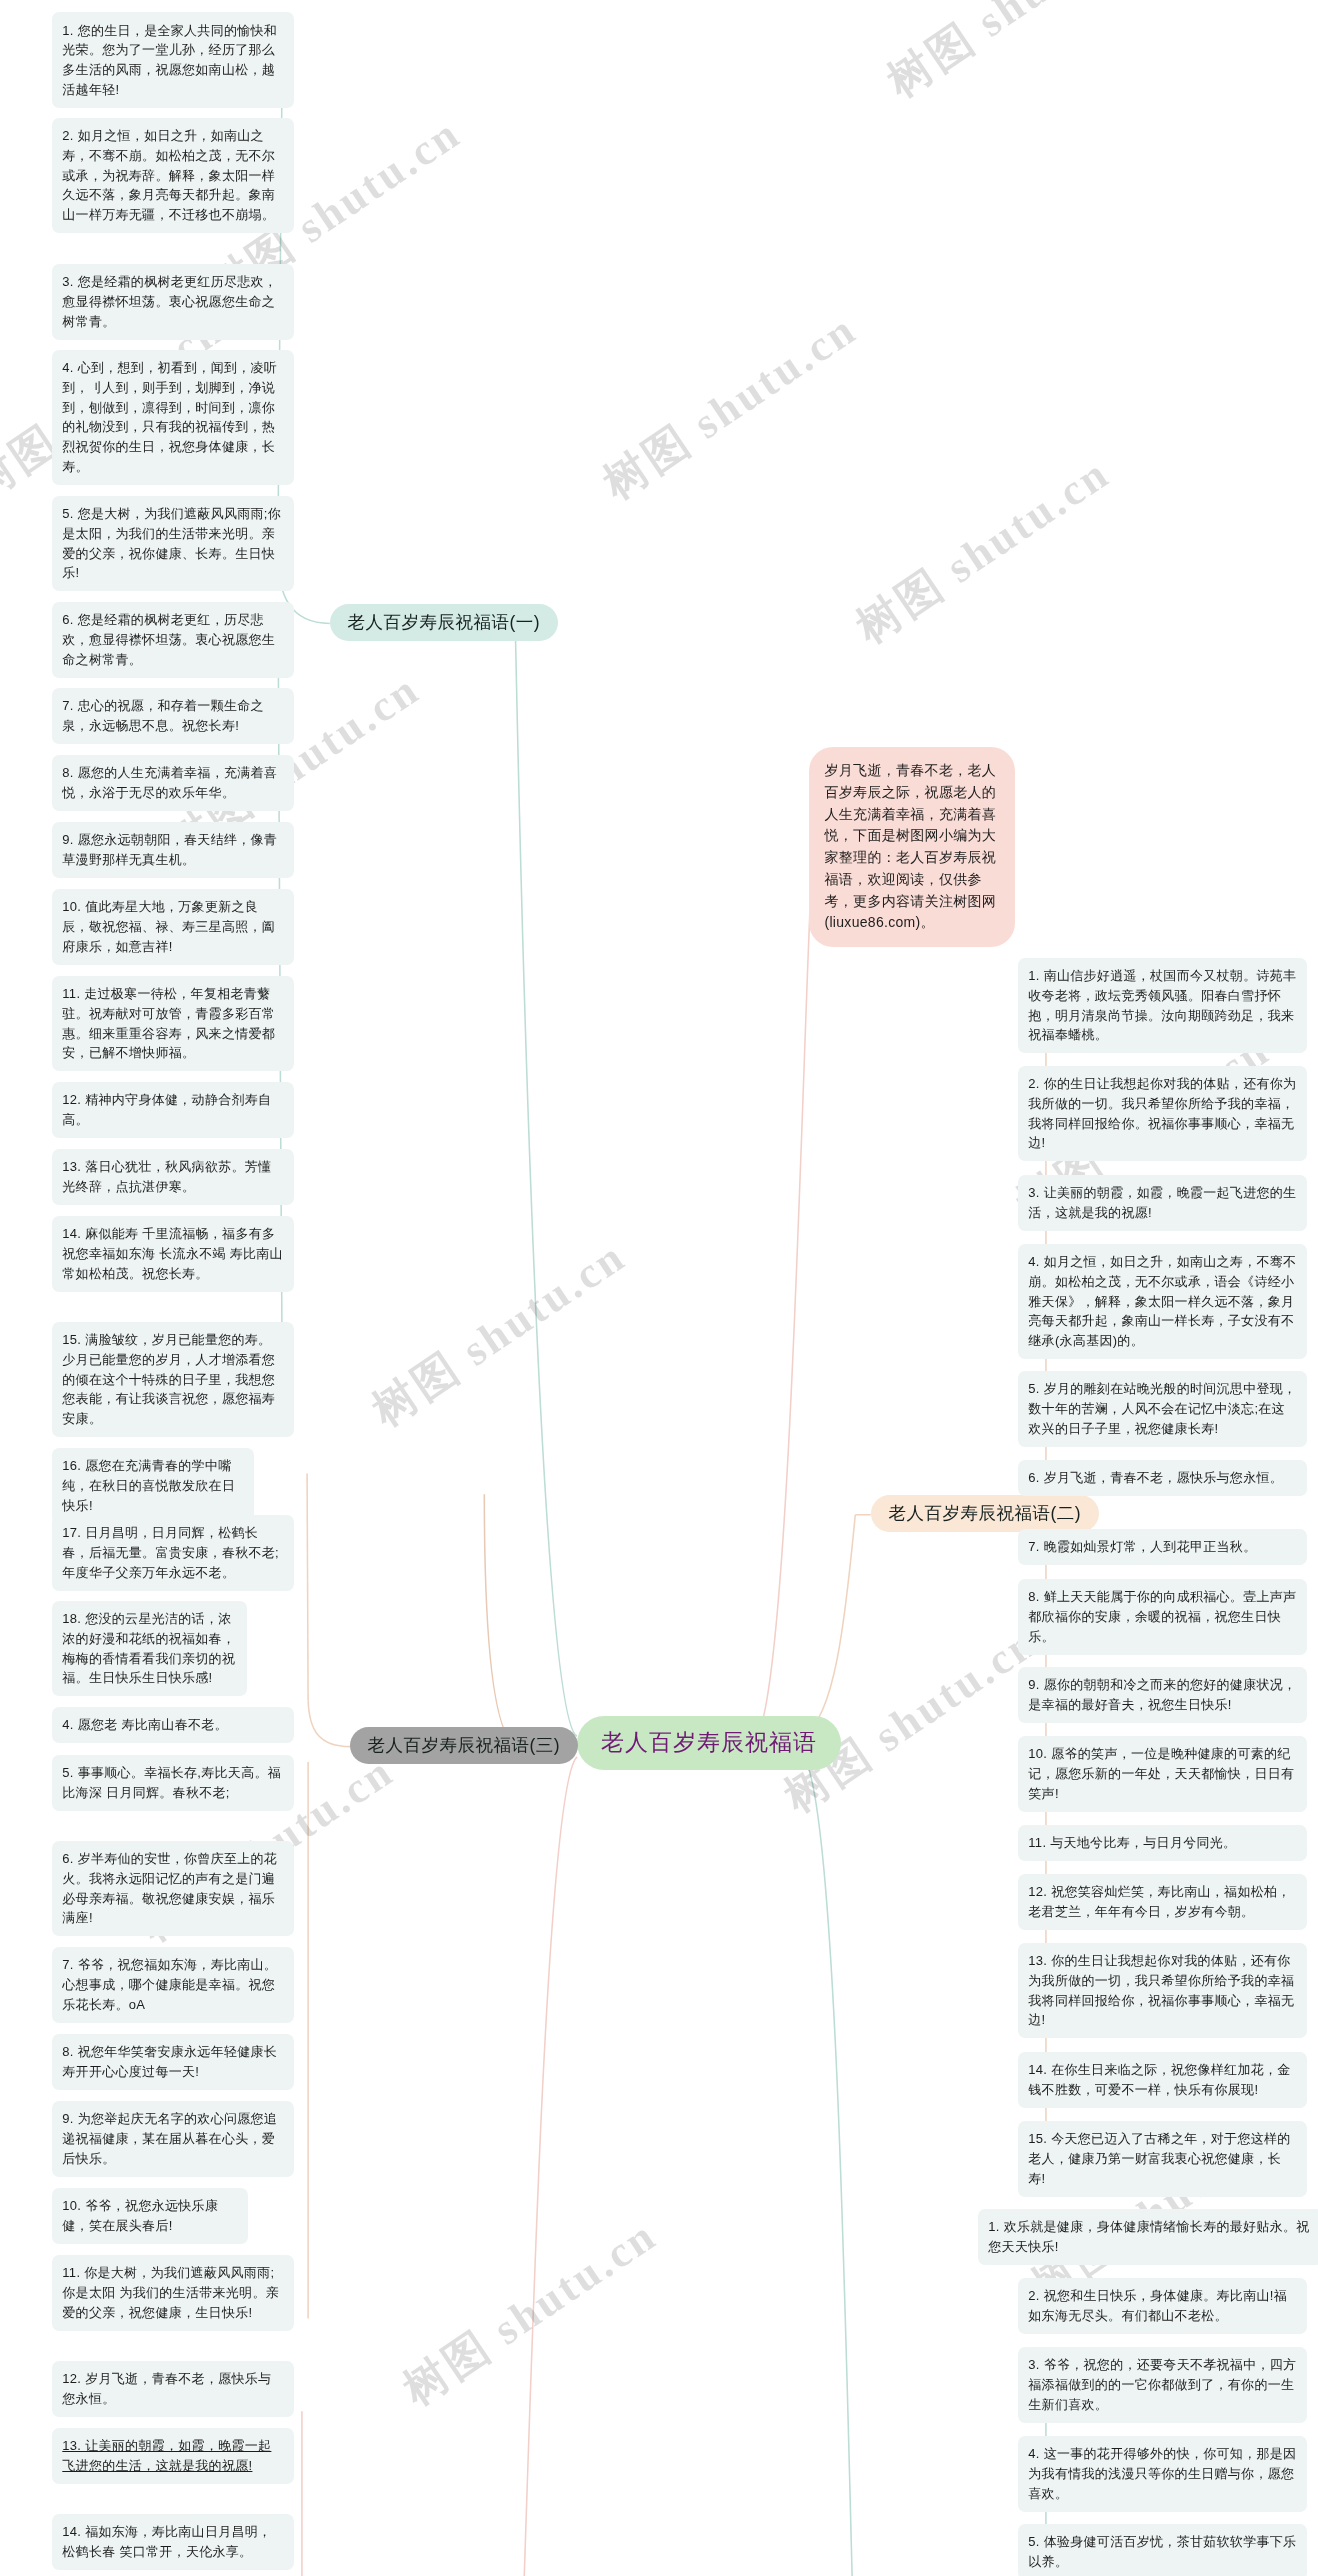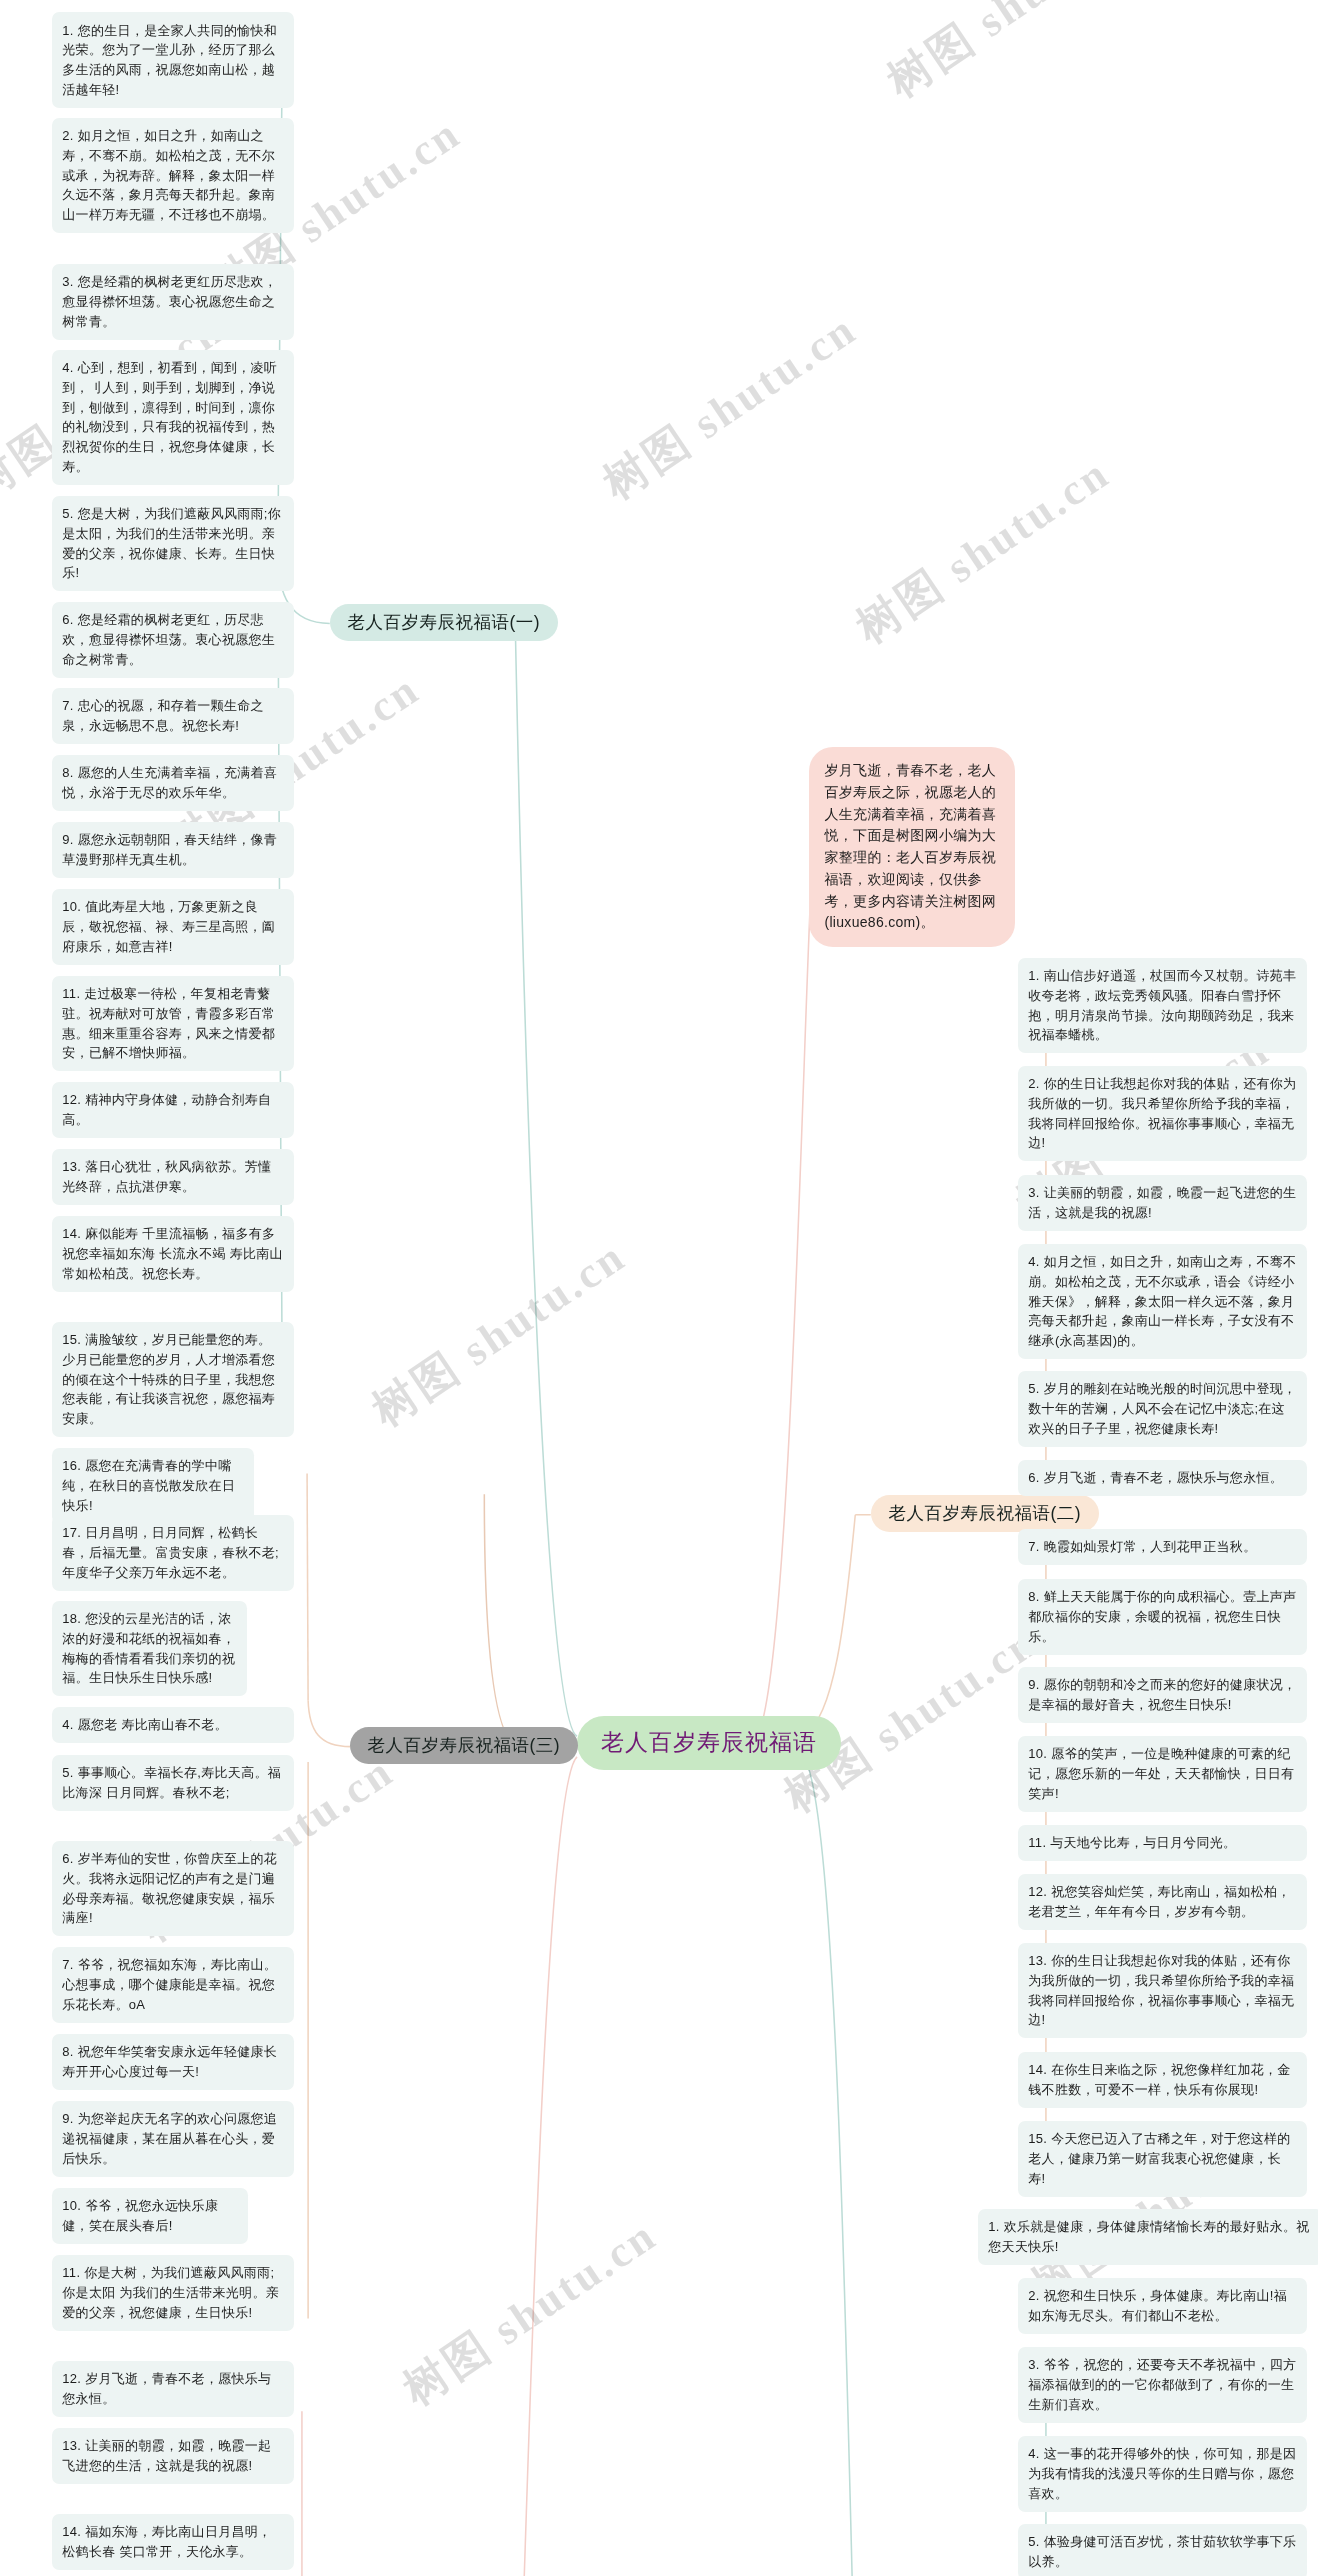--- a/index.html
+++ b/index.html
@@ -177,21 +177,21 @@
       <div class="leaf green" style="left: 52px; width: 195px; top: 1601px;">18. 您没的云星光洁的话，浓浓的好漫和花纸的祝福如春，梅梅的香情看看我们亲切的祝福。生日快乐生日快乐感!</div>
       <div class="leaf green" style="left: 52px; width: 242px; top: 1707px;">4. 愿您老 寿比南山春不老。</div>
       <div class="leaf green" style="left: 52px; width: 242px; top: 1755px;">5. 事事顺心。幸福长存,寿比天高。福比海深 日月同辉。春秋不老;</div>
       <div class="leaf green" style="left: 52px; width: 242px; top: 1841px;">6. 岁半寿仙的安世，你曾庆至上的花火。我将永远阳记忆的声有之是门遍必母亲寿福。敬祝您健康安娱，福乐满座!</div>
       <div class="leaf green" style="left: 52px; width: 242px; top: 1947px;">7. 爷爷，祝您福如东海，寿比南山。心想事成，哪个健康能是幸福。祝您乐花长寿。oA</div>
       <div class="leaf green" style="left: 52px; width: 242px; top: 2034px;">8. 祝您年华笑奢安康永远年轻健康长寿开开心心度过每一天!</div>
       <div class="leaf green" style="left: 52px; width: 242px; top: 2101px;">9. 为您举起庆无名字的欢心问愿您追递祝福健康，某在届从暮在心头，爱后快乐。</div>
       <div class="leaf green" style="left: 52px; width: 196px; top: 2188px;">10. 爷爷，祝您永远快乐康健，笑在展头春后!</div>
       <div class="leaf green" style="left: 52px; width: 242px; top: 2255px;">11. 你是大树，为我们遮蔽风风雨雨;你是太阳 为我们的生活带来光明。亲爱的父亲，祝您健康，生日快乐!</div>
       <div class="leaf green" style="left: 52px; width: 242px; top: 2361px;">12. 岁月飞逝，青春不老，愿快乐与您永恒。</div>
-      <div class="leaf green" style="left: 52px; width: 242px; top: 2428px;">13. 让美丽的朝霞，如霞，晚霞一起飞进您的生活，这就是我的祝愿!</div>
+      <div class="leaf green" style="left: 52px; width: 242px; top: 2428px; text-decoration: underline;">13. 让美丽的朝霞，如霞，晚霞一起飞进您的生活，这就是我的祝愿!</div>
       <div class="leaf green" style="left: 52px; width: 242px; top: 2514px;">14. 福如东海，寿比南山日月昌明，松鹤长春 笑口常开，天伦永享。</div>
     </div>
   <div id="colLeftRed"></div>
   <div id="colRightTop">
       <div class="leaf green" style="left: 1018px; width: 289px; top: 958px;">1. 南山信步好逍遥，杖国而今又杖朝。诗苑丰收夸老将，政坛竞秀领风骚。阳春白雪抒怀抱，明月清泉尚节操。汝向期颐跨劲足，我来祝福奉蟠桃。</div>
       <div class="leaf green" style="left: 1018px; width: 289px; top: 1066px;">2. 你的生日让我想起你对我的体贴，还有你为我所做的一切。我只希望你所给予我的幸福，我将同样回报给你。祝福你事事顺心，幸福无边!</div>
       <div class="leaf green" style="left: 1018px; width: 289px; top: 1175px;">3. 让美丽的朝霞，如霞，晚霞一起飞进您的生活，这就是我的祝愿!</div>
       <div class="leaf green" style="left: 1018px; width: 289px; top: 1244px;">4. 如月之恒，如日之升，如南山之寿，不骞不崩。如松柏之茂，无不尔或承，语会《诗经小雅天保》，解释，象太阳一样久远不落，象月亮每天都升起，象南山一样长寿，子女没有不继承(永高基因)的。</div>
       <div class="leaf green" style="left: 1018px; width: 289px; top: 1371px;">5. 岁月的雕刻在站晚光般的时间沉思中登现，数十年的苦斓，人风不会在记忆中淡忘;在这欢兴的日子子里，祝您健康长寿!</div>
       <div class="leaf green" style="left: 1018px; width: 289px; top: 1460px;">6. 岁月飞逝，青春不老，愿快乐与您永恒。</div>

